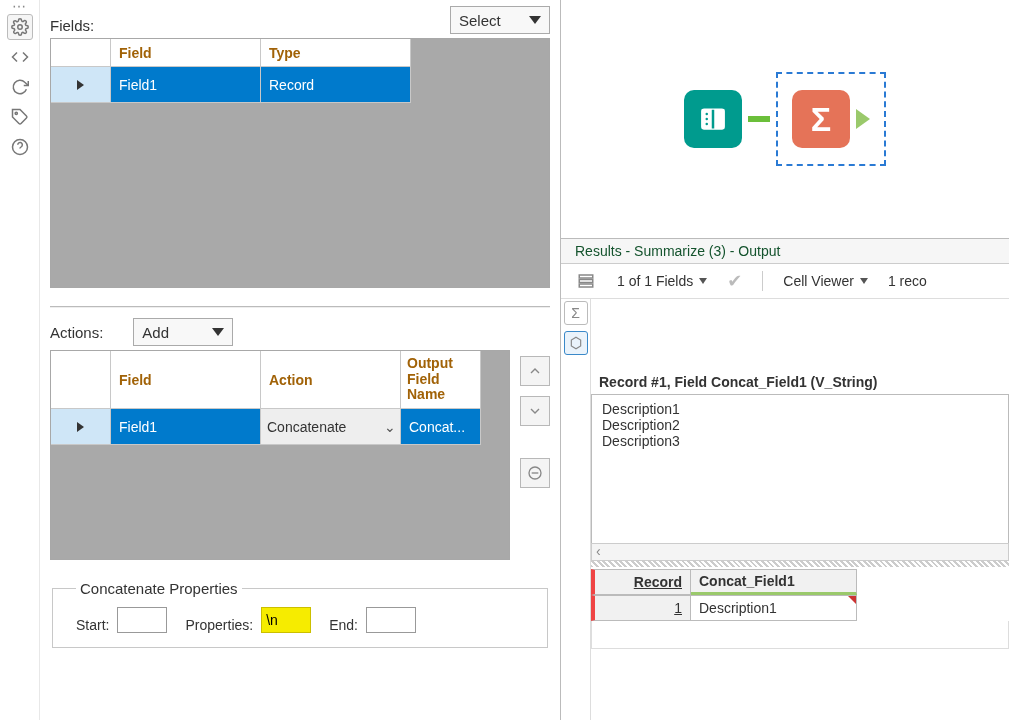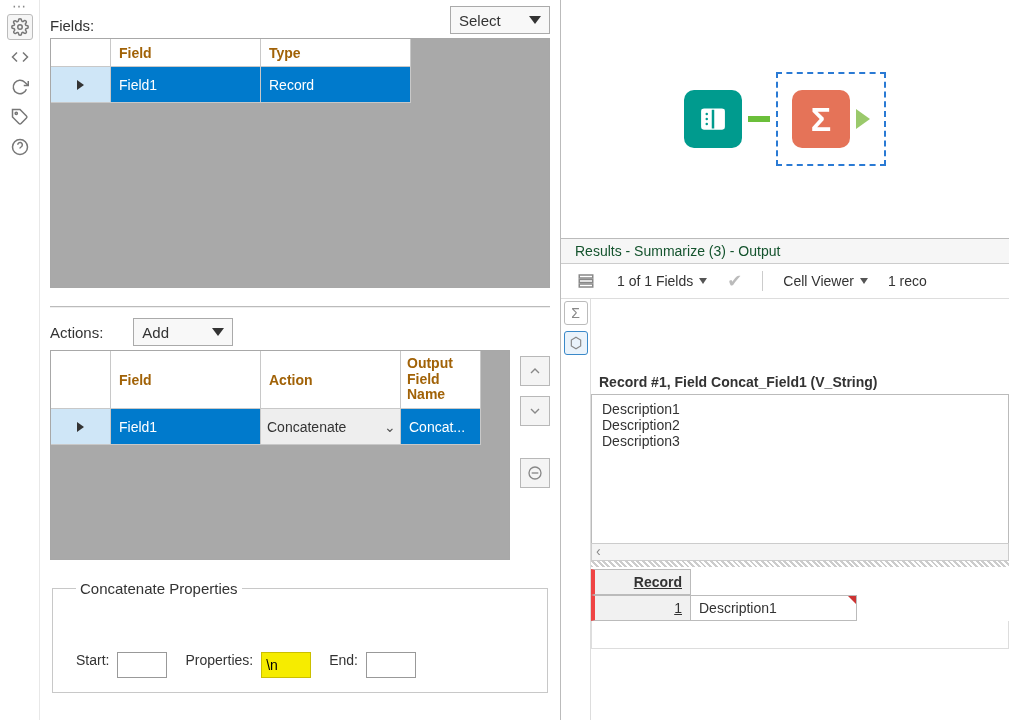--- a/index.html
+++ b/index.html
@@ -76,21 +76,21 @@
     width:30px; height:30px; border:1px solid #b8b8b8; background:#f4f4f4;
     display:flex; align-items:center; justify-content:center; color:#888; cursor:pointer;
   }
   .sq-btn svg { width:16px;height:16px;stroke:#888;fill:none;stroke-width:2;}
 
   
   .concat-props {
     border:1px solid #c8c8c8; padding:10px 14px 14px 23px; margin-top:20px; position:relative;
   }
   .concat-props legend { font-size:15px; padding:0 4px; color:#333; }
-  .cp-row { display:flex; align-items:flex-start; gap:8px;margin-top:45px; }
+  .cp-row { display:flex; align-items:flex-end; gap:8px; }
   .cp-row input { width:50px; height:26px; border:1px solid #999; padding:0 4px; font-size:14px; }
   .hilite { background:#f6ec00; border:1px solid #cbbf00 !important; }
 
   
   .right-pane { flex:1; border-left:1px solid #bbb; display:flex; flex-direction:column; min-width:0;}
 
   .canvas { height:238px; background:#fff; display:flex; align-items:center; justify-content:center; gap:6px; position:relative;}
   .tool {
     width:58px; height:58px; border-radius:10px; display:flex; align-items:center; justify-content:center;
     position:relative;
@@ -341,20 +341,21 @@
       <div class="rec-head">Record #1, Field Concat_Field1 (V_String)</div>
       <div class="rec-body">Description1
 Description2
 Description3</div>
       <div class="rec-scroll-h"></div>
       <div class="grip"></div>
 
       <div class="res-table">
         <div class="rth">
           <div class="rt-rec" style="font-weight:600">Record</div>
+          <div class="rt-con">Concat_Field1</div>
         </div>
         <div class="rtr">
           <div class="rt-rec">1</div>
           <div class="rt-con">
             <span>Description1</span>
             <span class="redtick"></span>
           </div>
         </div>
       </div>
       <div class="after-table"></div>

